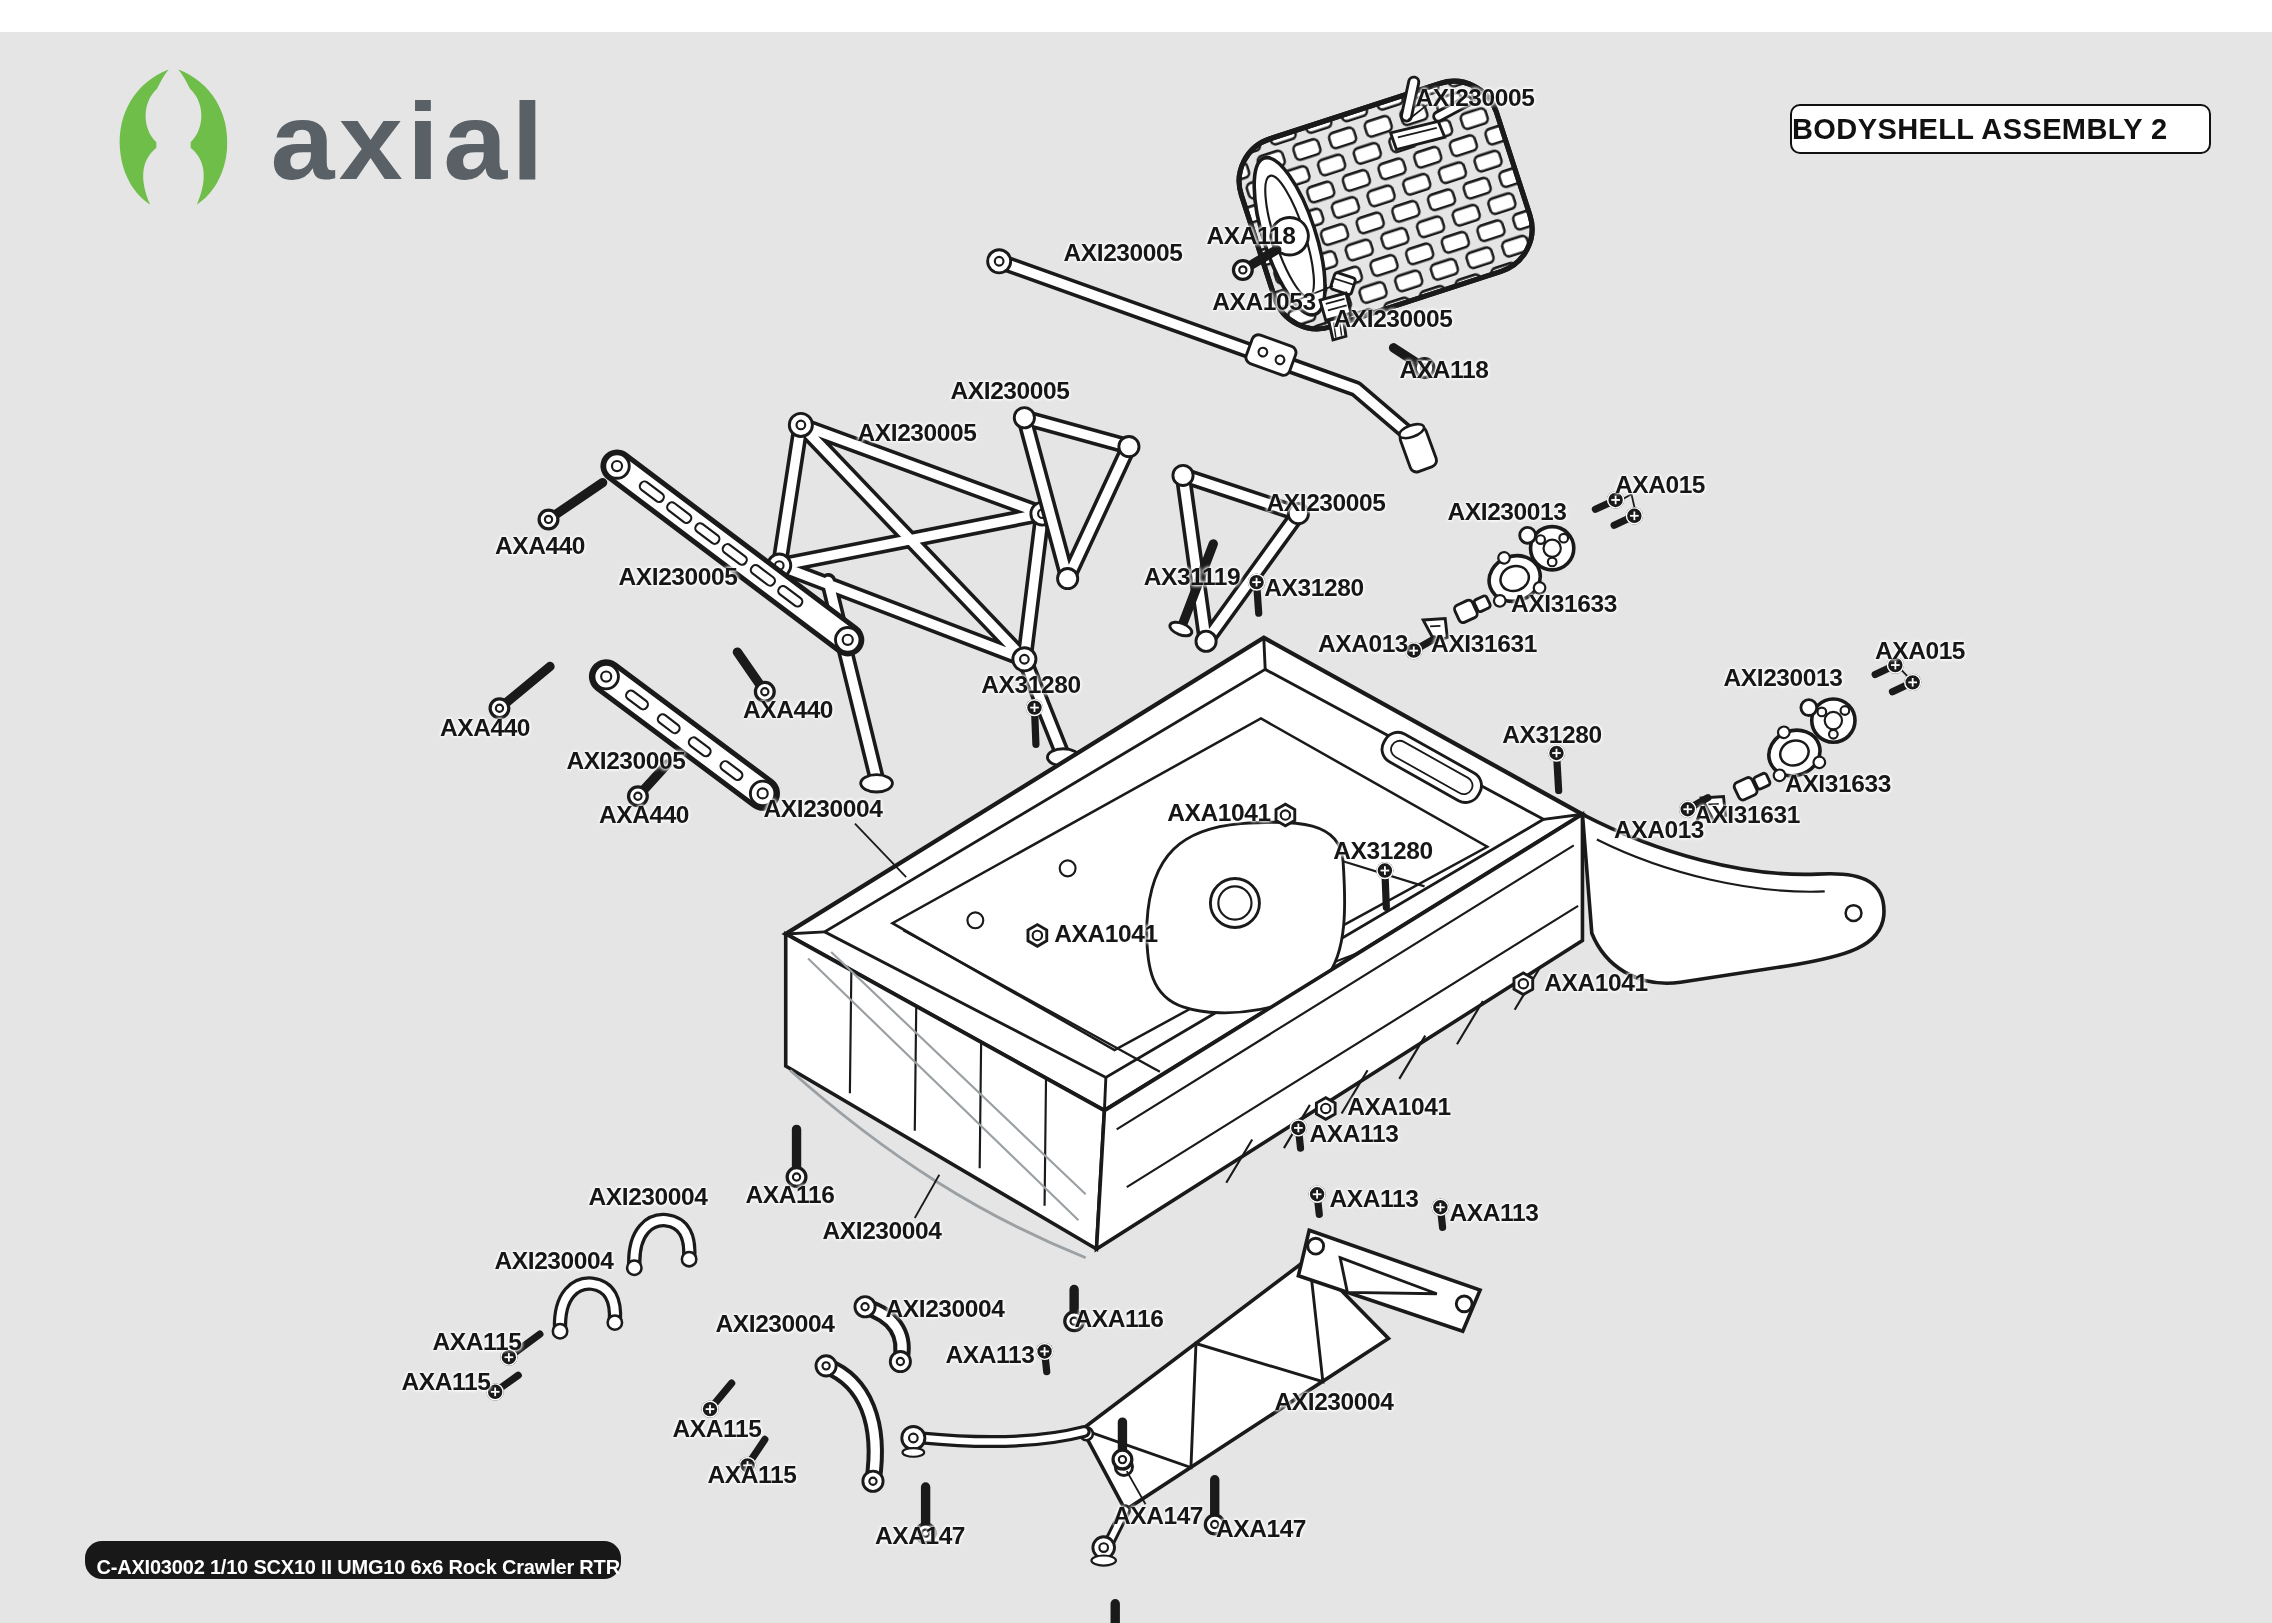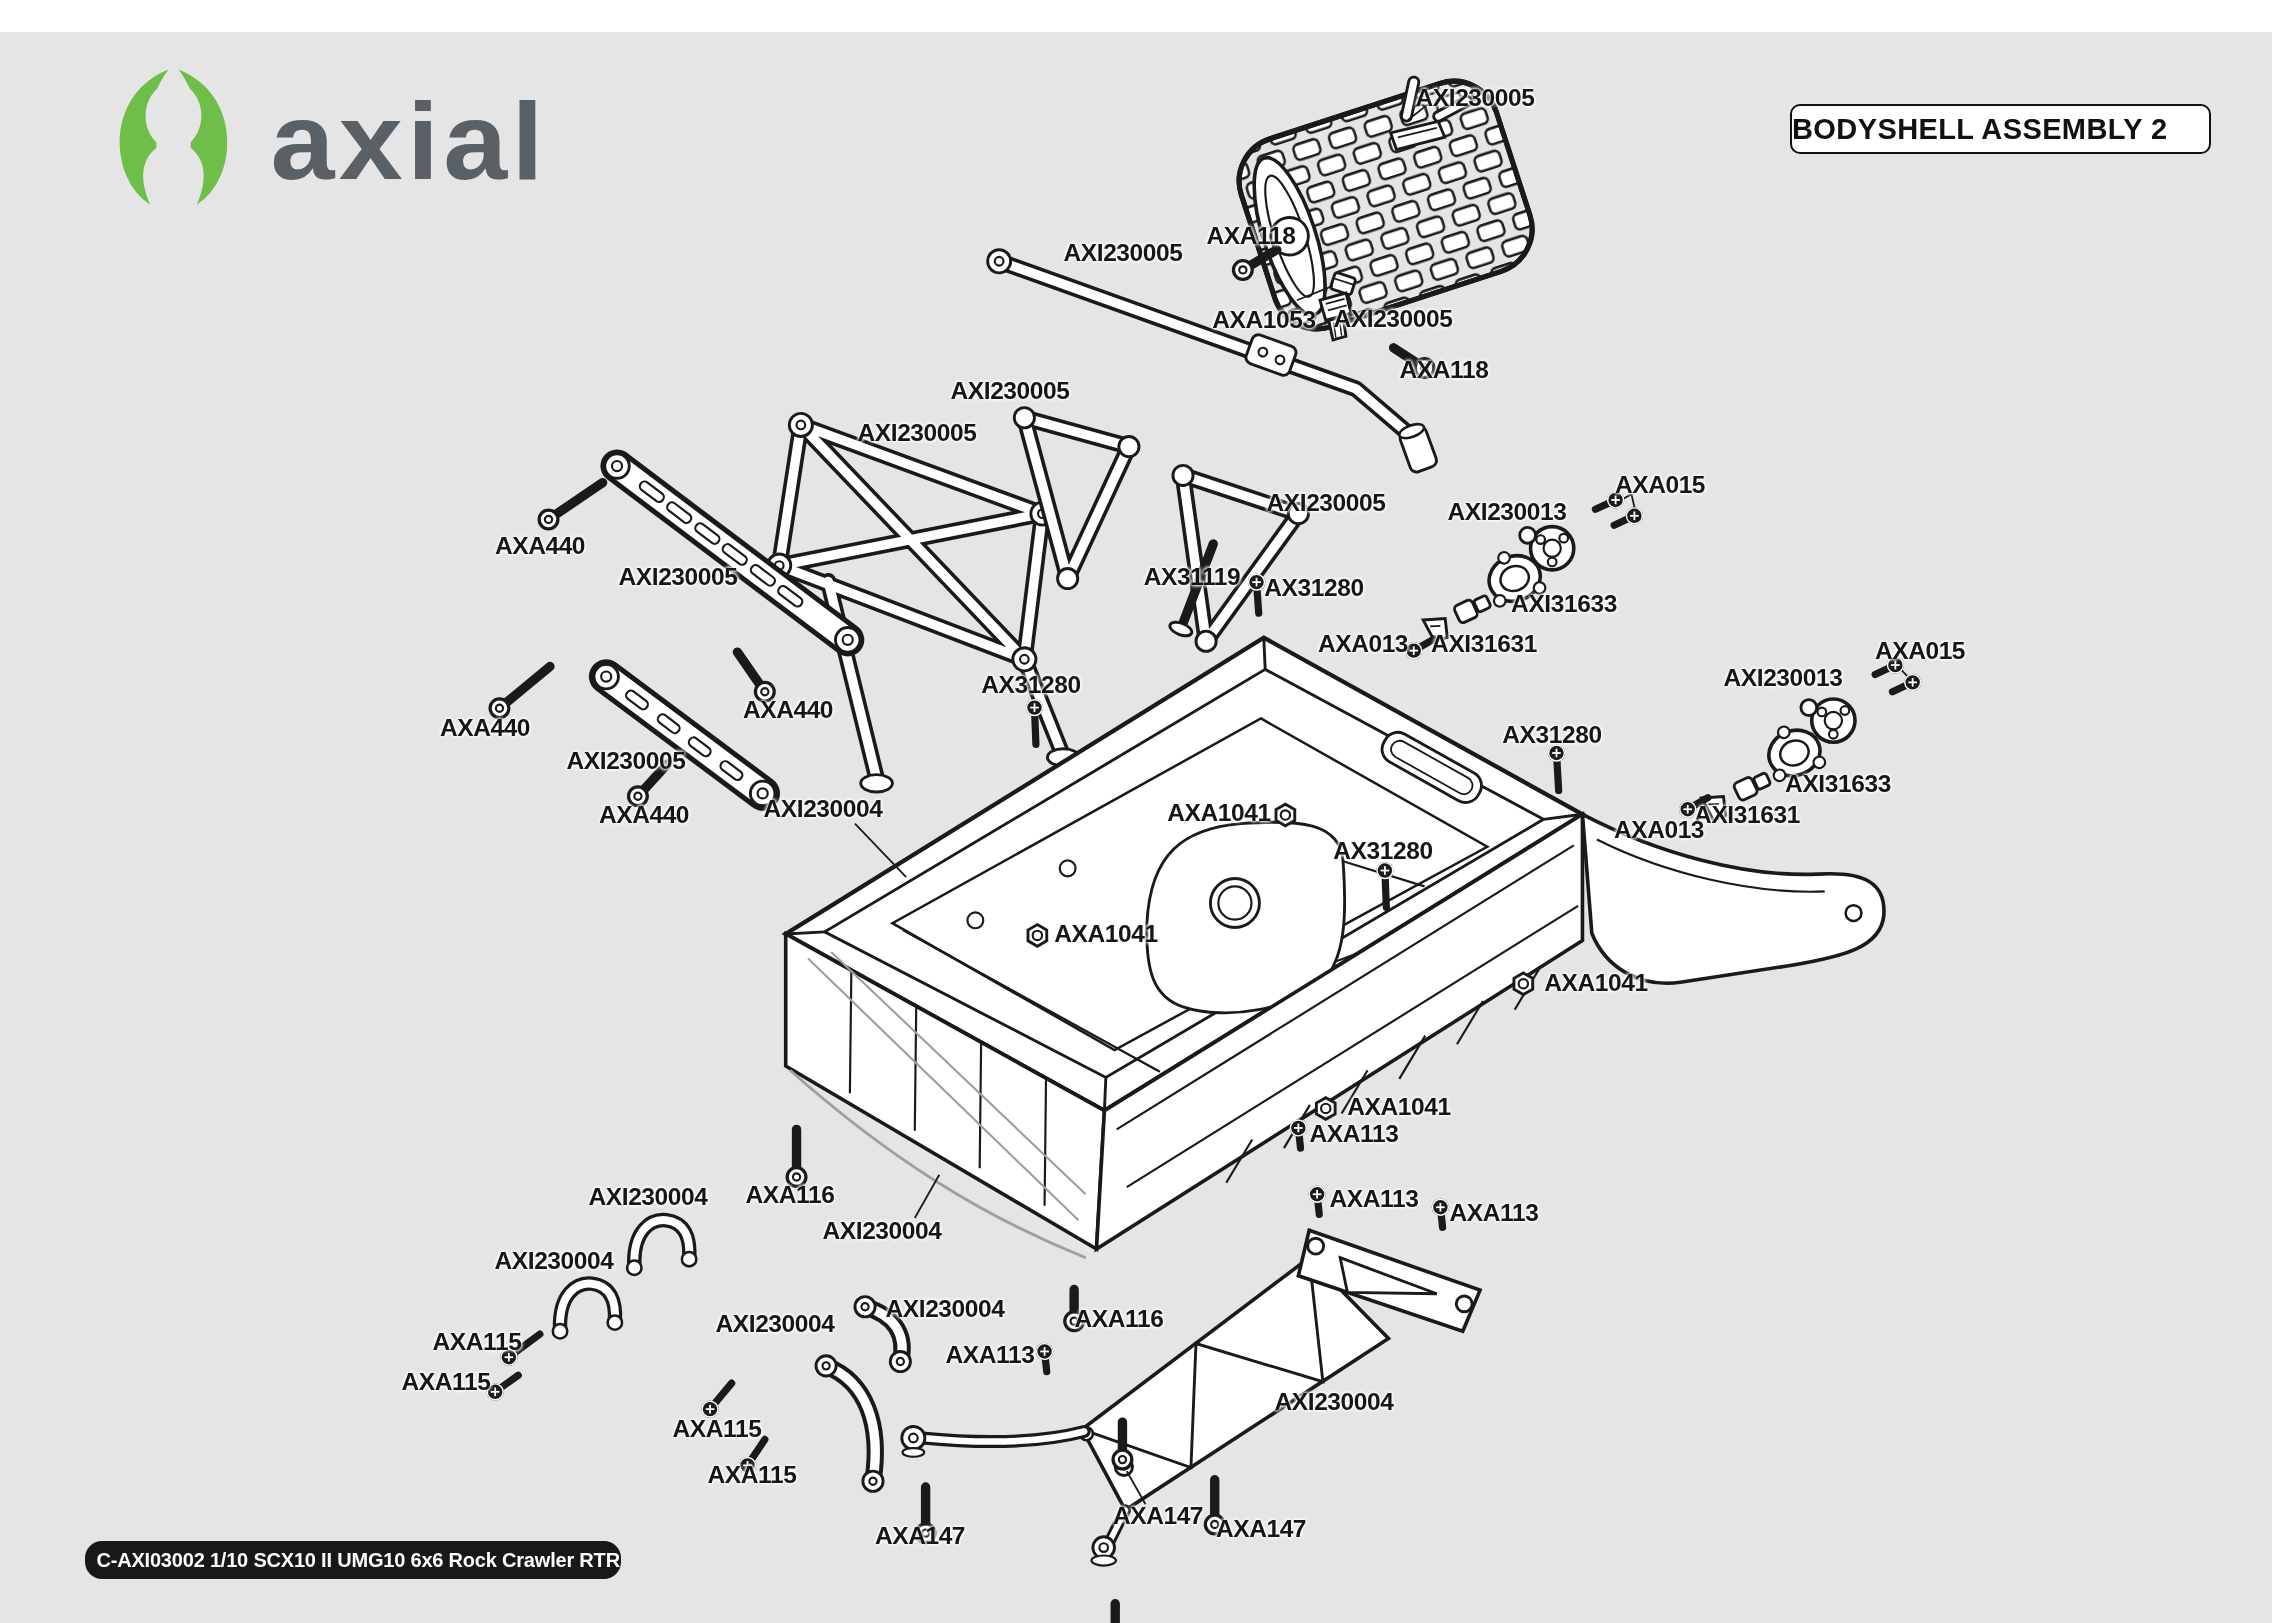--- a/index.html
+++ b/index.html
@@ -6,21 +6,21 @@
   .page{position:relative;width:2273px;height:1623px;background:#e5e5e5;overflow:hidden;
         font-family:Liberation Sans, sans-serif;margin-top:32px;}
   .art{position:absolute;left:0;top:0;}
   .part-label{position:absolute;transform:translate(-50%,-50%);font-size:24.5px;font-weight:700;
         letter-spacing:-0.4px;color:#161616;white-space:nowrap;
         text-shadow:0 0 3.6px #fff,0 0 3.6px #fff,0 0 4.3px #fff;}
   .title-box{position:absolute;left:1790px;top:72px;width:417px;height:46px;border:2.9px solid #111;
         border-radius:10px;display:flex;align-items:center;justify-content:flex-start;background:#fff;
         font-size:29px;font-weight:700;color:#111;letter-spacing:0.4px;}
   .footer-box{position:absolute;left:85px;top:1509px;width:524px;height:38px;background:#181818;
-        border-radius:17px;display:flex;align-items:center;padding-left:11.5px;
+        border-radius:17px;display:flex;align-items:flex-end;padding-left:11.5px;
         font-size:20px;font-weight:700;color:#fff;letter-spacing:-0.2px;}
   .logo{position:absolute;left:98px;top:32px;display:flex;align-items:flex-start;}
   .logo-text{font-size:115px;font-weight:700;color:#5a6166;letter-spacing:4.3px;line-height:1;
         margin-left:21.6px;margin-top:20px;transform:scaleY(.95);}
   
   .tA{fill:none;stroke:#1a1a1a;stroke-width:23;stroke-linecap:round;stroke-linejoin:round;}
   .tB{fill:none;stroke:#fff;stroke-width:13;stroke-linecap:round;stroke-linejoin:round;}
   .ln{fill:none;stroke:#1a1a1a;}
   .wh{fill:#fff;stroke:#1a1a1a;}
 </style>
@@ -521,21 +521,21 @@
     <span>BODYSHELL ASSEMBLY 2</span>
   </div>
 
   <div class="footer-box">
     <span>C-AXI03002 1/10 SCX10 II UMG10 6x6 Rock Crawler RTR</span>
   </div>
 
   <div id="label-layer">
       <div class="part-label" style="left: 1475px; top: 66px;">AXI230005</div>
       <div class="part-label" style="left: 1251px; top: 204px;">AXA118</div>
-      <div class="part-label" style="left: 1264px; top: 288px;">AXA1053</div>
+      <div class="part-label" style="left: 1264px; top: 270px;">AXA1053</div>
       <div class="part-label" style="left: 1393px; top: 287px;">AXI230005</div>
       <div class="part-label" style="left: 1444px; top: 338px;">AXA118</div>
       <div class="part-label" style="left: 1123px; top: 221px;">AXI230005</div>
       <div class="part-label" style="left: 1010px; top: 359px;">AXI230005</div>
       <div class="part-label" style="left: 917px; top: 401px;">AXI230005</div>
       <div class="part-label" style="left: 1326px; top: 471px;">AXI230005</div>
       <div class="part-label" style="left: 1192px; top: 545px;">AX31119</div>
       <div class="part-label" style="left: 1314px; top: 556px;">AX31280</div>
       <div class="part-label" style="left: 1660px; top: 453px;">AXA015</div>
       <div class="part-label" style="left: 1507px; top: 480px;">AXI230013</div>

